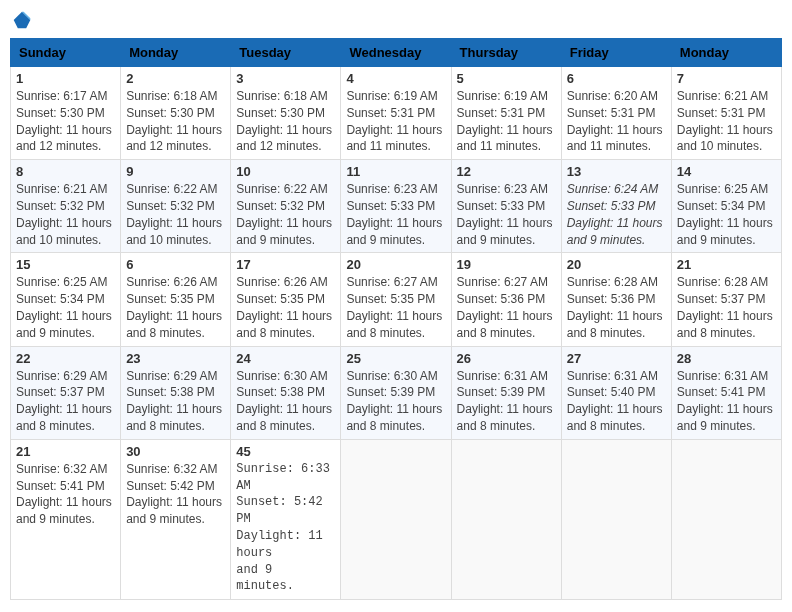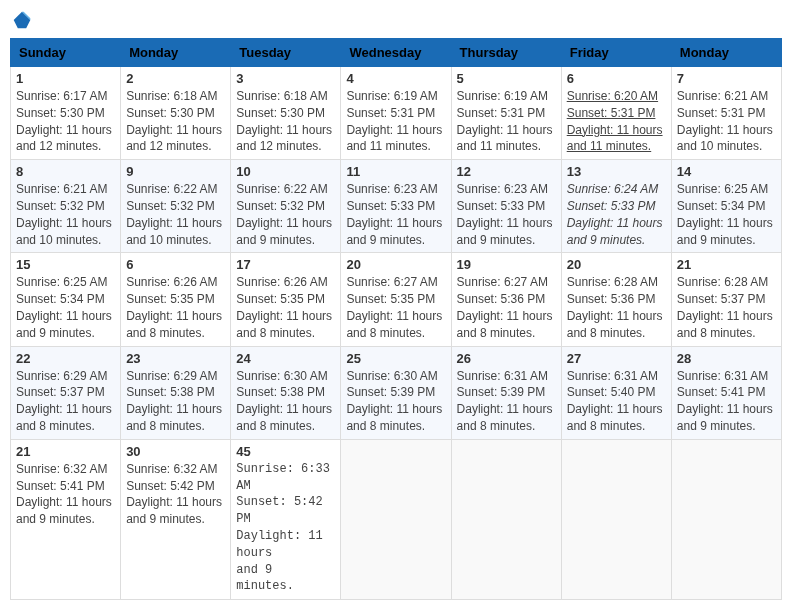--- a/index.html
+++ b/index.html
@@ -150,21 +150,21 @@
         </td>
         <td>
           <span class="day-num">5</span>
           <div class="day-info" style="white-space: pre-line;">Sunrise: 6:19 AM
 Sunset: 5:31 PM
 Daylight: 11 hours
 and 11 minutes.</div>
         </td>
         <td>
           <span class="day-num">6</span>
-          <div class="day-info" style="white-space: pre-line; text-decoration: underline;">Sunrise: 6:20 AM
+          <div class="day-info" style="white-space: pre-line;">Sunrise: 6:20 AM
 Sunset: 5:31 PM
 Daylight: 11 hours
 and 11 minutes.</div>
         </td>
         <td>
           <span class="day-num">7</span>
           <div class="day-info" style="white-space: pre-line;">Sunrise: 6:21 AM
 Sunset: 5:31 PM
 Daylight: 11 hours
 and 10 minutes.</div>

